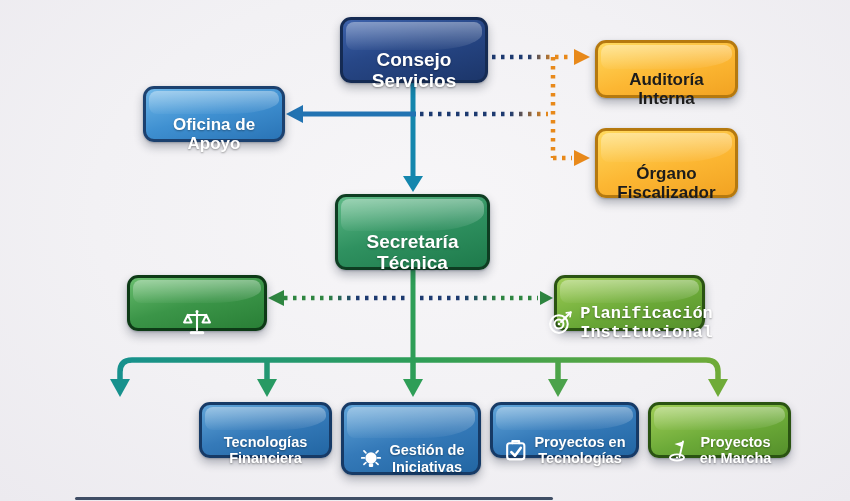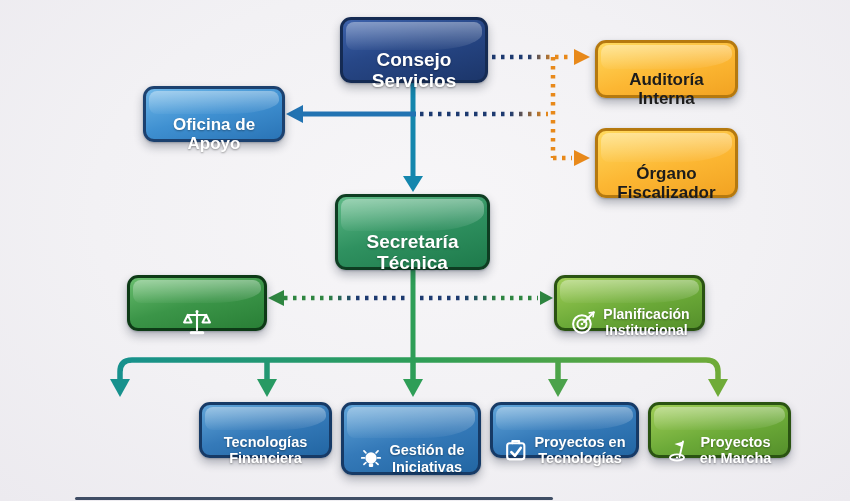--- a/index.html
+++ b/index.html
@@ -30,21 +30,21 @@
   .t-dark{color:#1c1c1c;font-weight:bold;}
   
   .navy   {background:linear-gradient(165deg,#3d62ab 0%,#274787 45%,#1c366a 100%);border-color:#152b53;}
   .blue   {background:linear-gradient(165deg,#6fb7e8 0%,#3f90d1 50%,#2a74b6 100%);border-color:#1c416f;}
   .amber  {background:linear-gradient(165deg,#ffd95e 0%,#fcb733 55%,#f2a322 100%);border-color:#b5790f;}
   .green  {background:linear-gradient(165deg,#5fba87 0%,#2f9160 50%,#1e7a4b 100%);border-color:#0e3d22;}
   .green2 {background:linear-gradient(165deg,#69bd6e 0%,#3b9548 50%,#297f36 100%);border-color:#0d3a16;}
   .lime   {background:linear-gradient(165deg,#a0ce57 0%,#6caa38 55%,#55902b 100%);border-color:#2a5312;}
   .bluerow{background:linear-gradient(165deg,#61a5d9 0%,#357ab9 50%,#2266a3 100%);border-color:#163a66;}
   .fs19{font-size:19px;} .fs17{font-size:17px;} .fs16{font-size:16px;}
-  .fs15{font-size:14px;} .fs14{font-size:14.5px;}
+  .fs15{font-size:17px;font-family:Liberation Mono, monospace;} .fs14{font-size:14.5px;}
   .icon{flex:0 0 auto;display:flex;}
   .bottom-edge{position:absolute;left:75px;top:497px;width:478px;height:3px;
     background:#2b3c55;border-radius:2px;opacity:.9;}
 </style>
 </head>
 <body>
 
 <div class="canvas">
 
   <svg class="connectors" viewBox="0 0 850 501">

